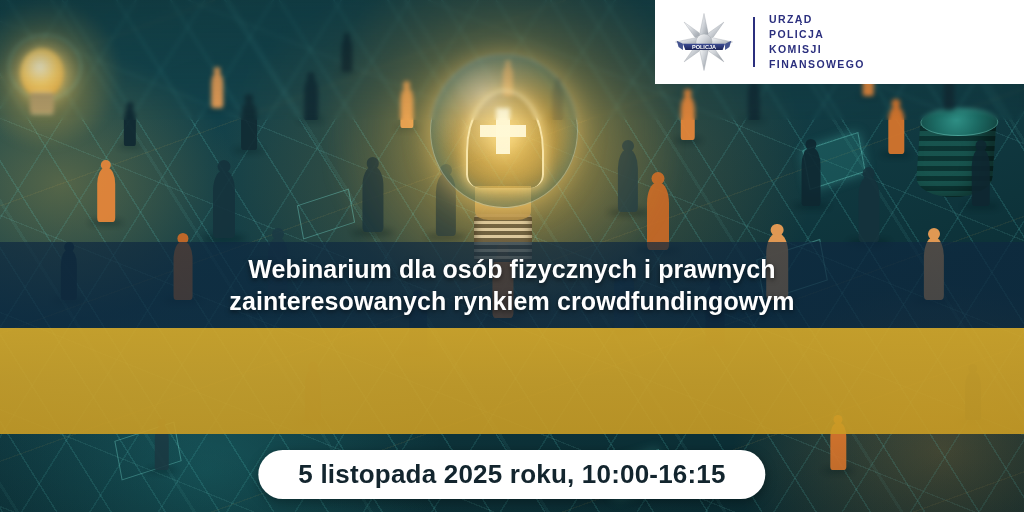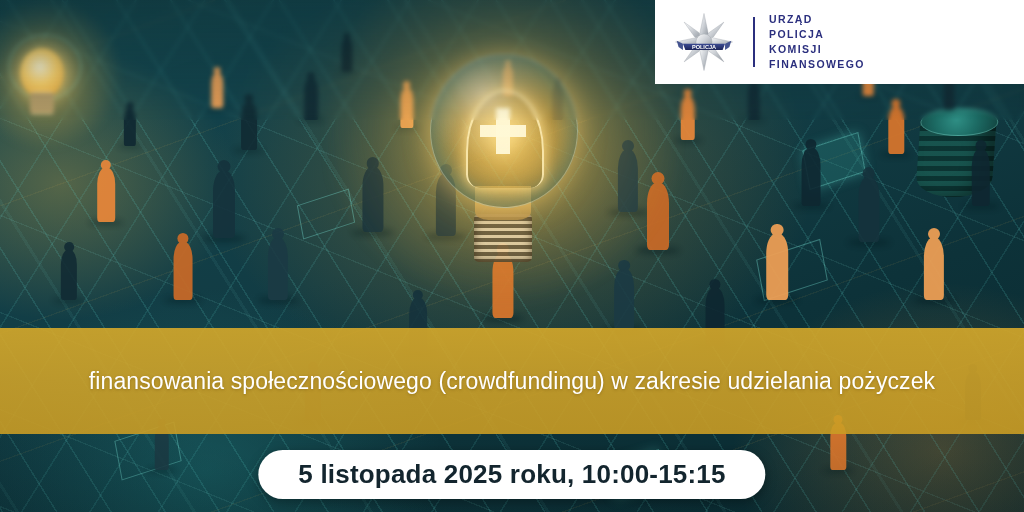--- a/index.html
+++ b/index.html
@@ -459,22 +459,25 @@
     <div class="logo-div"></div>
 
     <div class="uknf-lines">
       <div>URZĄD</div>
       <div>POLICJA</div>
       <div>KOMISJI</div>
       <div>FINANSOWEGO</div>
     </div>
   </div>
 
+  <div class="title-band">
+    <div class="title-line">Webinarium dla osób fizycznych i prawnych</div>
+    <div class="title-line">zainteresowanych rynkiem crowdfundingowym</div>
+  </div>
 
   <div class="gold-band">
-    <div class="gold-line">finansowania społecznościowego (crowdfundingu) w zakresie udzielania pożyczek</div>
   </div>
 
   <div class="date-pill">
-    <div class="date-text">5 listopada 2025 roku, 10:00-15:15</div>
+    <div class="date-text">5 listopada 2025 roku, 10:00-16:15</div>
   </div>
 
 </div>
 
 </body></html>

